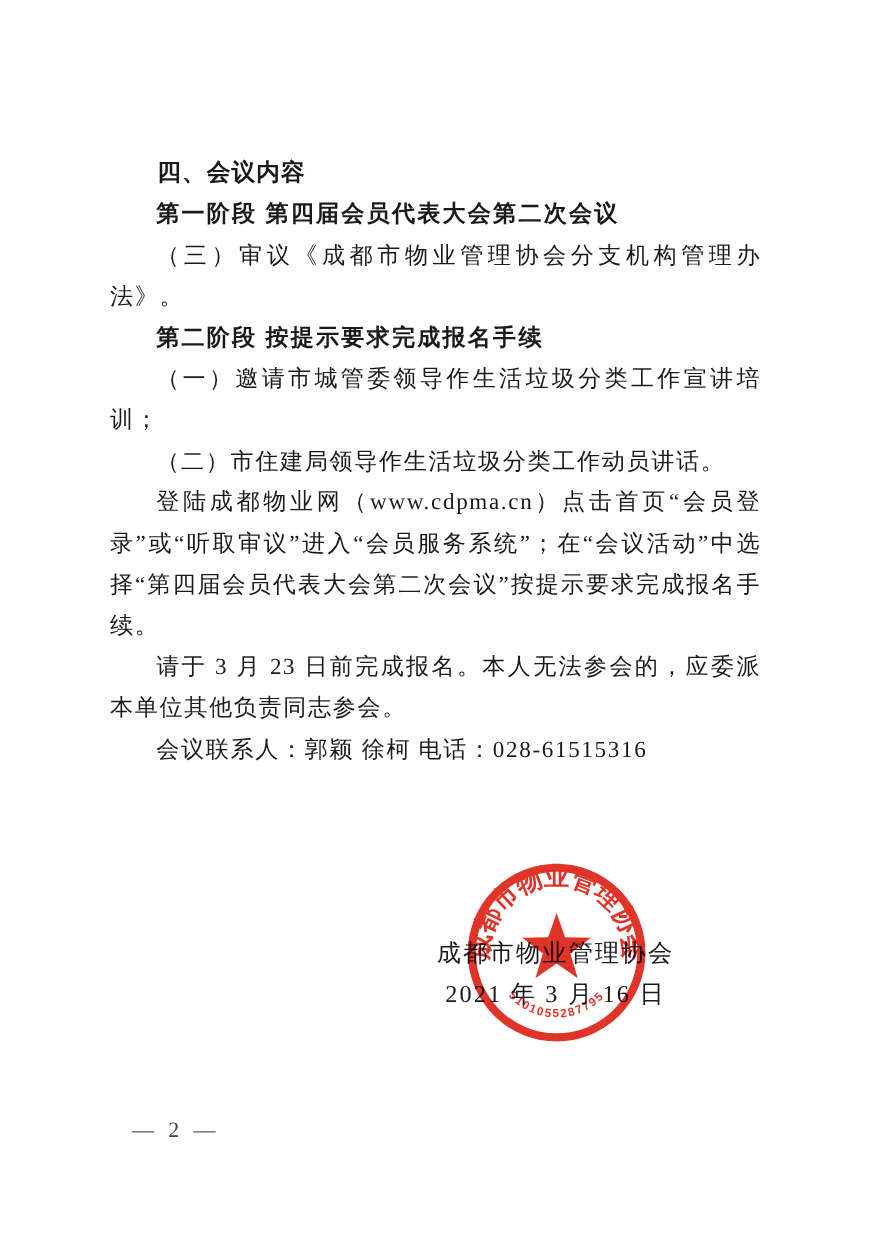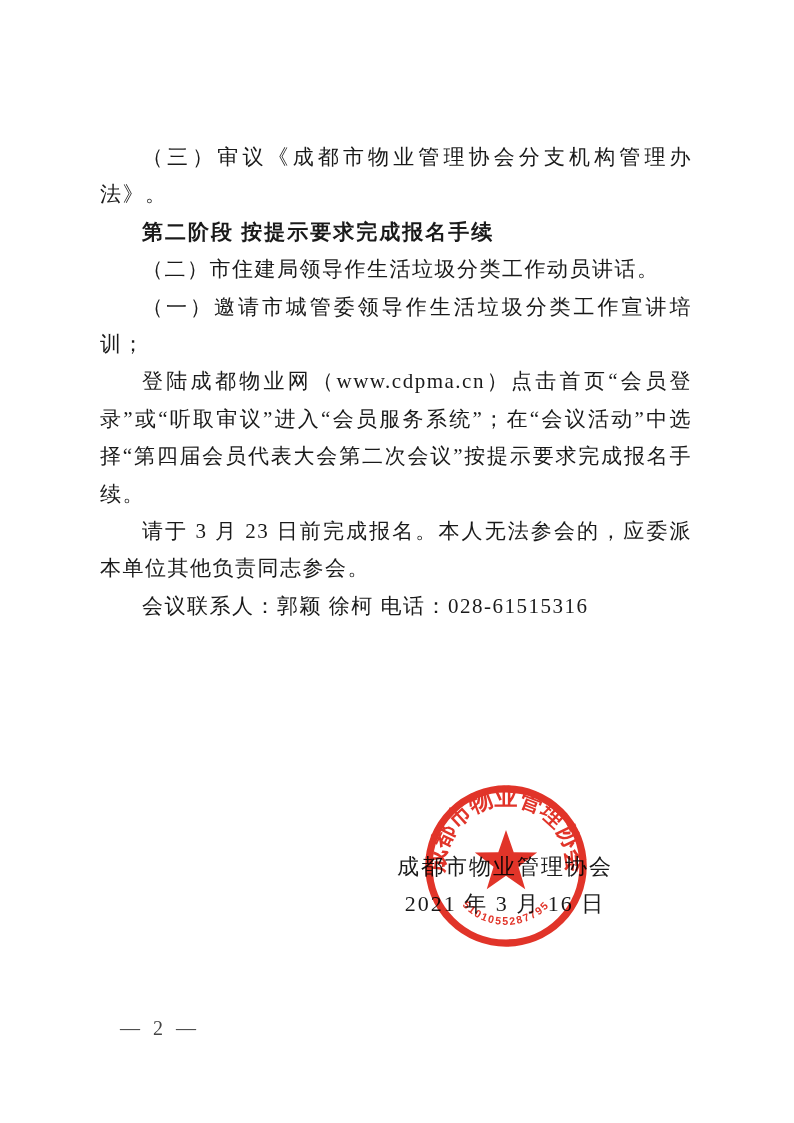--- a/index.html
+++ b/index.html
@@ -72,24 +72,26 @@
     color: #444444;
     font-family: "Liberation Serif", "DejaVu Serif", serif;
   }
 </style>
 </head>
 <body>
 
 <div class="page">
 
   <div class="content">
+    <h2 class="sec-heading">四、会议内容</h2>
+    <p class="stage-heading">第一阶段 第四届会员代表大会第二次会议</p>
     <p>（三）审议《成都市物业管理协会分支机构管理办法》。</p>
     <p class="stage-heading">第二阶段 按提示要求完成报名手续</p>
+    <p>（一）邀请市城管委领导作生活垃圾分类工作宣讲培训；</p>
     <p>（二）市住建局领导作生活垃圾分类工作动员讲话。</p>
-    <p>（一）邀请市城管委领导作生活垃圾分类工作宣讲培训；</p>
     <p>登陆成都物业网（www.cdpma.cn）点击首页“会员登录”或“听取审议”进入“会员服务系统”；在“会议活动”中选择“第四届会员代表大会第二次会议”按提示要求完成报名手续。</p>
     <p>请于 3 月 23 日前完成报名。本人无法参会的，应委派本单位其他负责同志参会。</p>
     <p>会议联系人：郭颖 徐柯 电话：028-61515316</p>
   </div>
 
   <div class="signature">
     <div>成都市物业管理协会</div>
     <div>2021 年 3 月 16 日</div>
   </div>
 

